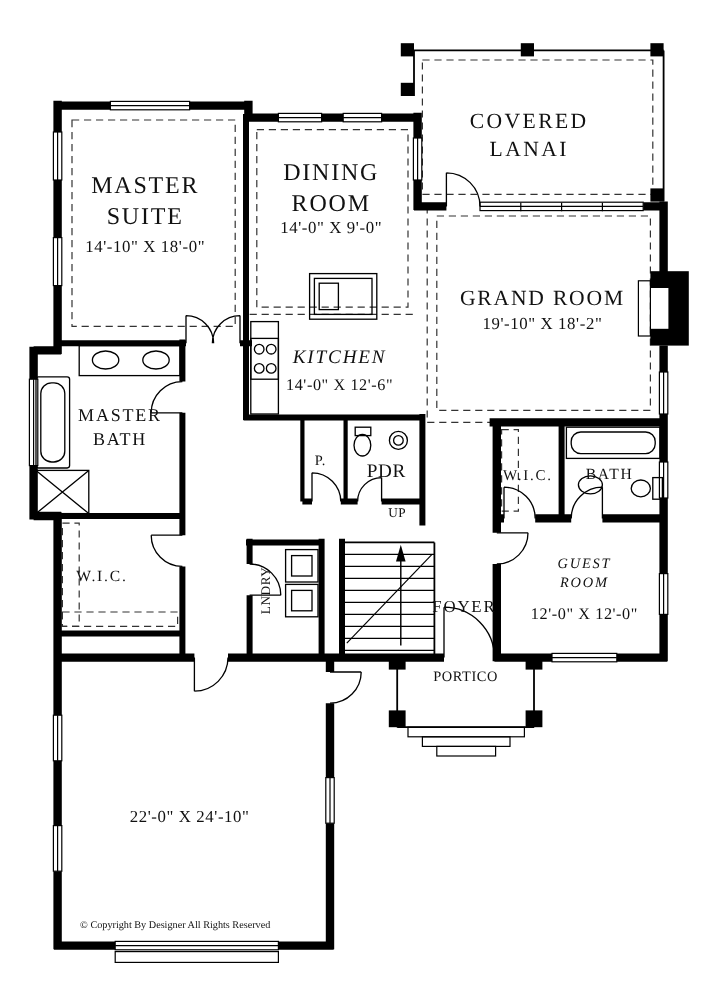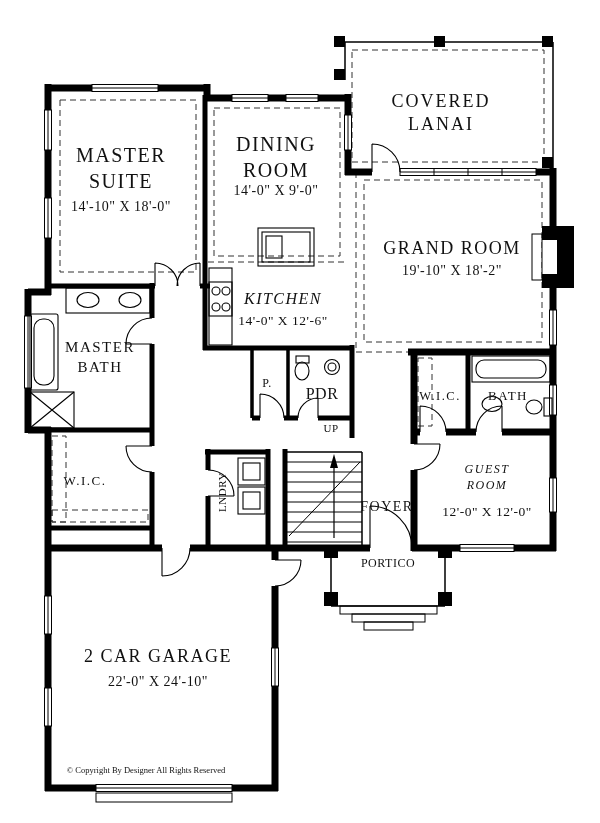--- a/index.html
+++ b/index.html
@@ -201,18 +201,17 @@
   <div class="lbl dims" style="left:487px;top:512px;font-size:13.5px;">12'-0" X 12'-0"</div>
 
   <div class="lbl vert tiny" style="left:222px;top:492px;font-size:11px;">LNDRY</div>
 
   <div class="lbl tiny" style="left:331px;top:428px;font-size:11px;">UP</div>
 
   <div class="lbl" style="left:387px;top:507px;font-size:14px;">FOYER</div>
 
   <div class="lbl tiny" style="left:388px;top:564px;font-size:12px;font-family:Liberation Serif, serif;">PORTICO</div>
 
-  <div class="lbl" style="left:158px;top:657px;font-size:18px;">2 CAR GARAGE</div>
   <div class="lbl dims" style="left:158px;top:682px;">22'-0" X 24'-10"</div>
 
   <div class="lbl tiny" style="left:146px;top:771px;font-size:8.5px;letter-spacing:0;text-align:right;">© Copyright By Designer All Rights Reserved</div>
 
 </div>
 
 </body></html>

